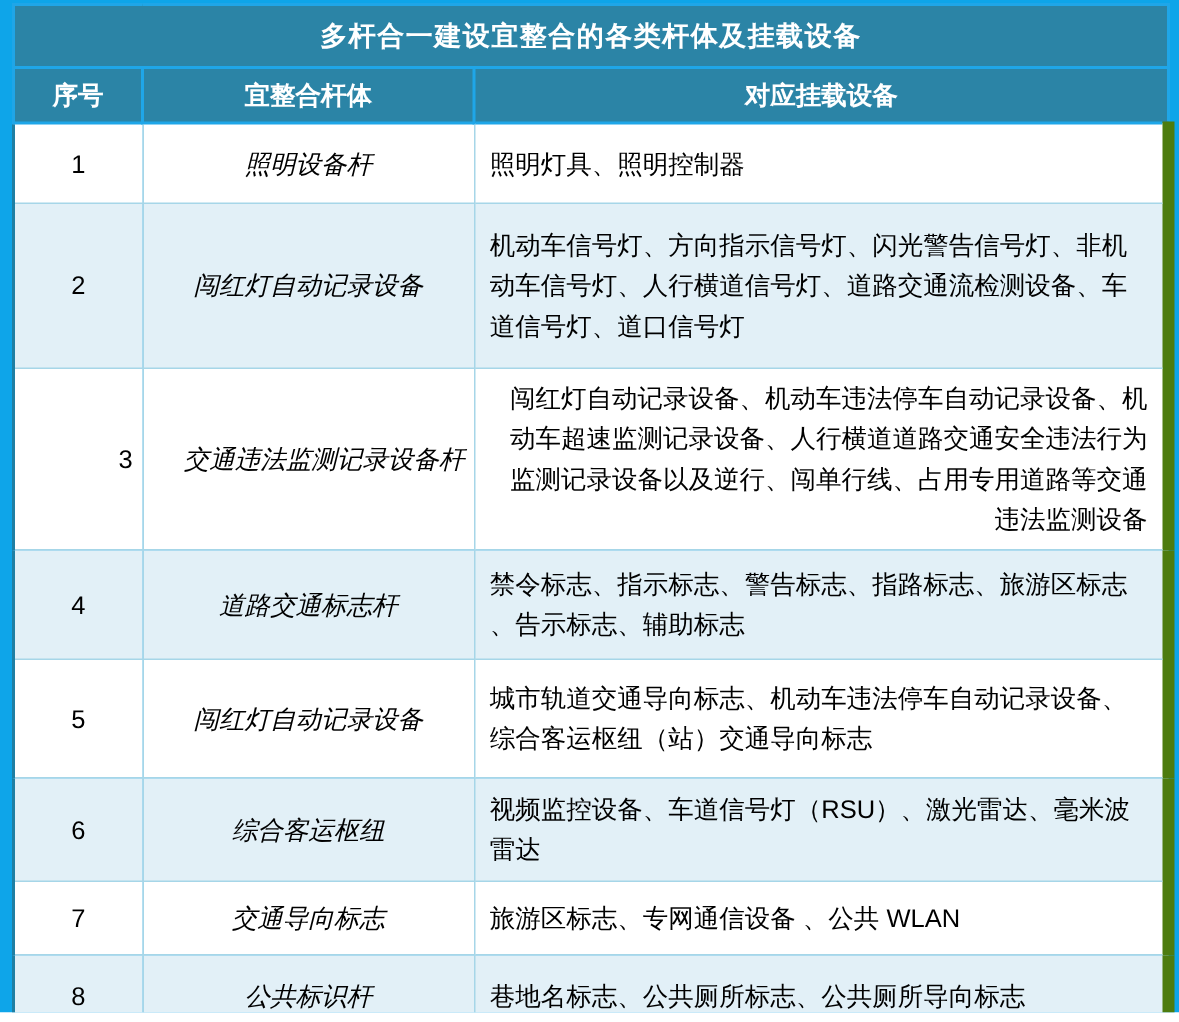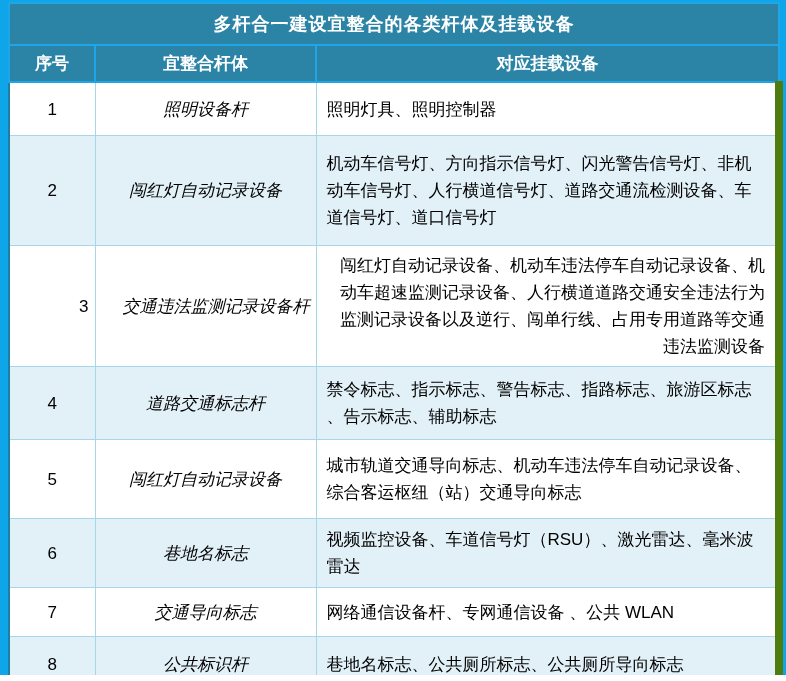--- a/index.html
+++ b/index.html
@@ -138,27 +138,27 @@
         <td class="pole-cell">道路交通标志杆</td>
         <td class="dev-cell">禁令标志、指示标志、警告标志、指路标志、旅游区标志、告示标志、辅助标志</td>
       </tr>
       <tr>
         <td class="no-cell">5</td>
         <td class="pole-cell">闯红灯自动记录设备</td>
         <td class="dev-cell">城市轨道交通导向标志、机动车违法停车自动记录设备、综合客运枢纽（站）交通导向标志</td>
       </tr>
       <tr>
         <td class="no-cell">6</td>
-        <td class="pole-cell">巷地名标志</td>
+        <td class="pole-cell">综合客运枢纽</td>
         <td class="dev-cell">视频监控设备、车道信号灯（RSU）、激光雷达、毫米波雷达</td>
       </tr>
       <tr>
         <td class="no-cell">7</td>
         <td class="pole-cell">交通导向标志</td>
-        <td class="dev-cell">网络通信设备杆、专网通信设备 、公共 WLAN</td>
+        <td class="dev-cell">旅游区标志、专网通信设备 、公共 WLAN</td>
       </tr>
       <tr>
         <td class="no-cell">8</td>
         <td class="pole-cell">公共标识杆</td>
         <td class="dev-cell">巷地名标志、公共厕所标志、公共厕所导向标志</td>
       </tr>
 
     </tbody>
   </table>
 

